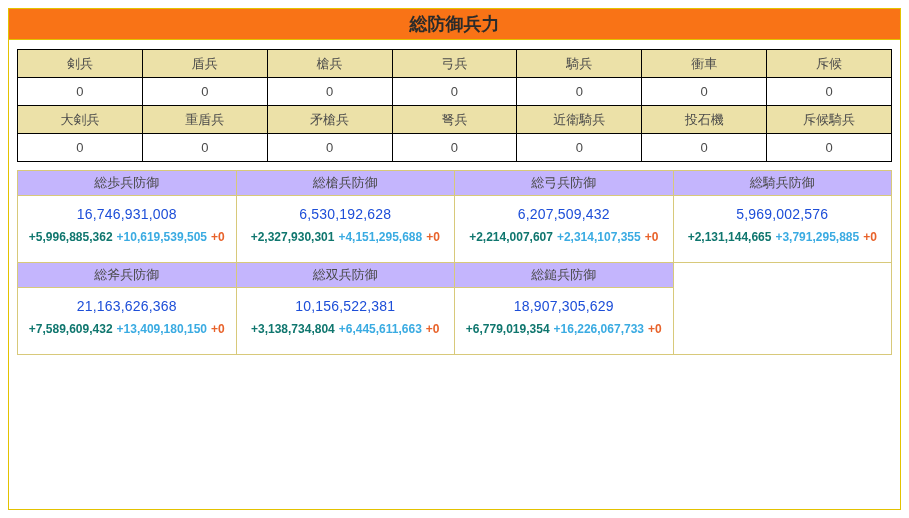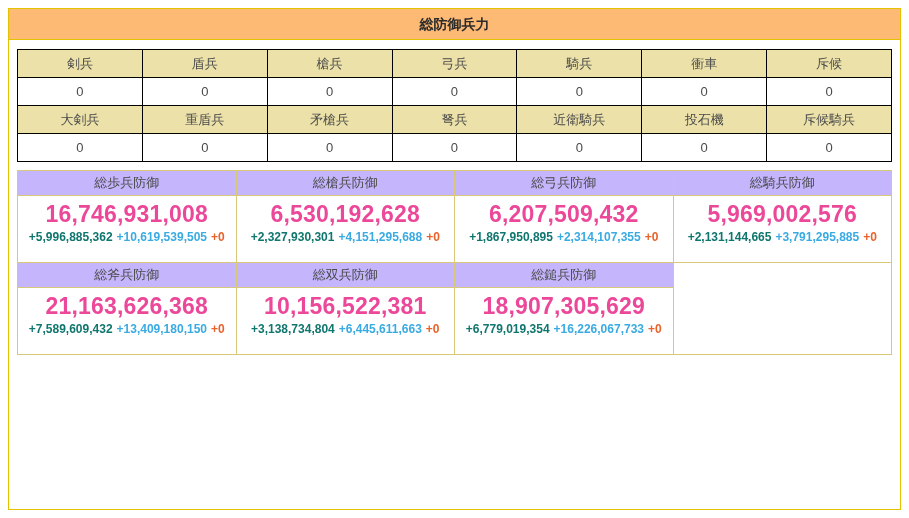--- a/index.html
+++ b/index.html
@@ -20,24 +20,24 @@
     top: 8px;
     width: 893px;
     height: 502px;
     border: 1px solid #e3c200;
     background: #ffffff;
     box-sizing: border-box;
   }
   .panel-header {
     height: 30px;
     line-height: 30px;
-    background: #fdba74;
+    background: #f97316;
     color: #2b2b2b;
     font-weight: bold;
-    font-size: 14px;
+    font-size: 18px;
     text-align: center;
     border-bottom: 1px solid #e3c200;
   }
   .section {
     padding: 9px 8px 0 8px;
   }
   table.troops {
     width: 100%;
     border-collapse: collapse;
     table-layout: fixed;
@@ -96,23 +96,23 @@
     color: #4a4a4a;
     border-bottom: 1px solid #d8c97a;
   }
   .cell-body {
     text-align: center;
     padding: 6px 2px 7px 2px;
     height: 66px;
     box-sizing: border-box;
   }
   .cell-main {
-    font-size: 23px;
-    font-weight: bold;
-    color: #ec4899;
+    font-size: 14px;
+    font-weight: normal;
+    color: #1d4ed8;
     line-height: 24px;
     letter-spacing: 0.2px;
   }
   .cell-sub {
     font-size: 12px;
     line-height: 15px;
     margin-top: 4px;
     word-break: break-all;
   }
   .v-black {
@@ -203,21 +203,21 @@
               <div class="cell-sub">
                 <span class="v-black">+2,327,930,301</span><span class="v-blue">+4,151,295,688</span><span class="v-orange">+0</span>
               </div>
             </div>
           </td>
           <td class="cell">
             <div class="cell-title">総弓兵防御</div>
             <div class="cell-body">
               <div class="cell-main">6,207,509,432</div>
               <div class="cell-sub">
-                <span class="v-black">+1,867,950,895</span><span class="v-blue">+2,314,107,355</span><span class="v-orange">+0</span>
+                <span class="v-black">+2,214,007,607</span><span class="v-blue">+2,314,107,355</span><span class="v-orange">+0</span>
               </div>
             </div>
           </td>
           <td class="cell">
             <div class="cell-title">総騎兵防御</div>
             <div class="cell-body">
               <div class="cell-main">5,969,002,576</div>
               <div class="cell-sub">
                 <span class="v-black">+2,131,144,665</span><span class="v-blue">+3,791,295,885</span><span class="v-orange">+0</span>
               </div>

